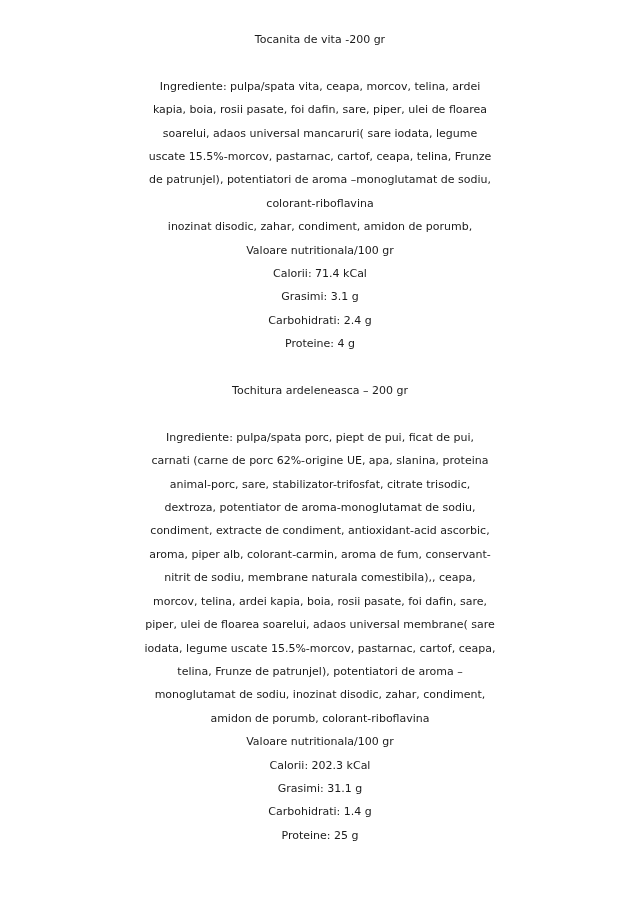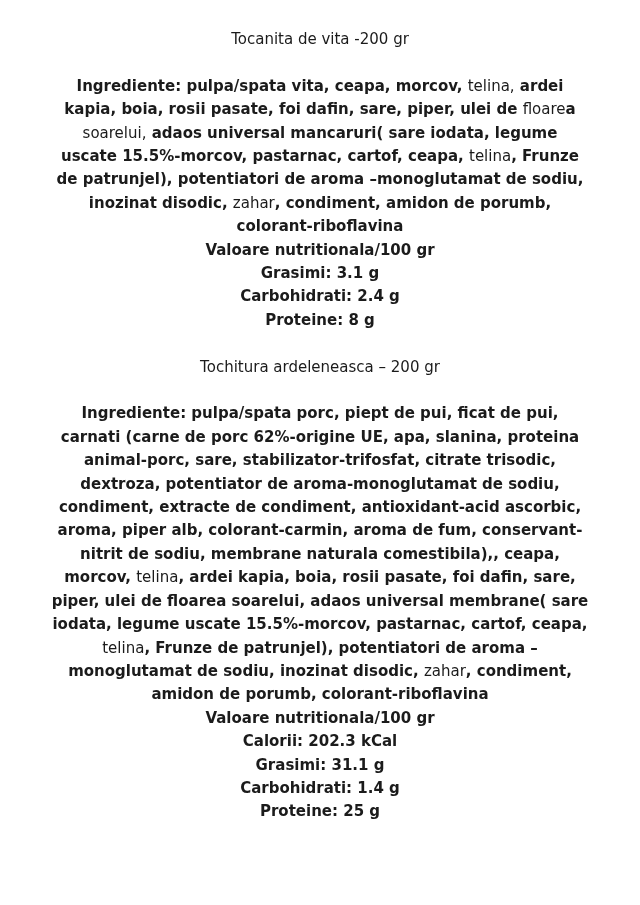--- a/index.html
+++ b/index.html
@@ -16,51 +16,52 @@
   }
   .page {
     box-sizing: border-box;
     width: 640px;
     height: 905px;
     padding: 28px 36px 0 36px;
     text-align: center;
   }
   .title,
   .line {
-    font-size: 15px;
+    font-size: 11px;
     line-height: 23.4px;
     font-weight: 400;
     white-space: nowrap;
   }
   .spacer {
     height: 23.4px;
   }
-  .run { font-weight: 700; }
+  .run { font-weight: 400; }
   .run.bold { font-weight: 400; }
 </style>
 </head>
 <body style="background: rgb(255, 255, 255); color: rgb(27, 27, 27);">
 
 <main class="page">
 
   <section>
     <div class="title">Tocanita de vita -200 gr</div>
     <div class="spacer"></div>
     <div class="lines">
         <div class="line"><span class="run">Ingrediente: pulpa/spata vita, ceapa, morcov, </span><span class="run bold">telina,</span><span class="run"> ardei</span></div>
         <div class="line"><span class="run">kapia, boia, rosii pasate, foi dafin, sare, piper, ulei de </span><span class="run bold">floare</span><span class="run">a</span></div>
         <div class="line"><span class="run bold">soarelui,</span><span class="run"> adaos universal mancaruri( sare iodata, legume</span></div>
         <div class="line"><span class="run">uscate 15.5%-morcov, pastarnac, cartof, ceapa, </span><span class="run bold">telina</span><span class="run">, Frunze</span></div>
         <div class="line"><span class="run">de patrunjel), potentiatori de aroma –monoglutamat de sodiu,</span></div>
+        <div class="line"><span class="run">colorant-riboflavina</span></div>
         <div class="line"><span class="run">inozinat disodic, </span><span class="run bold">zahar</span><span class="run">, condiment, amidon de porumb,</span></div>
-        <div class="line"><span class="run">colorant-riboflavina</span></div>
         <div class="line"><span class="run">Valoare nutritionala/100 gr</span></div>
+        <div class="line"><span class="run">Calorii: 71.4 kCal</span></div>
         <div class="line"><span class="run">Grasimi: 3.1 g</span></div>
         <div class="line"><span class="run">Carbohidrati: 2.4 g</span></div>
-        <div class="line"><span class="run">Proteine: 8 g</span></div>
+        <div class="line"><span class="run">Proteine: 4 g</span></div>
       </div>
   </section>
 
   <div class="spacer"></div>
 
   <section>
     <div class="title">Tochitura ardeleneasca – 200 gr</div>
     <div class="spacer"></div>
     <div class="lines">
         <div class="line"><span class="run">Ingrediente: pulpa/spata porc, piept de pui, ficat de pui,</span></div>

